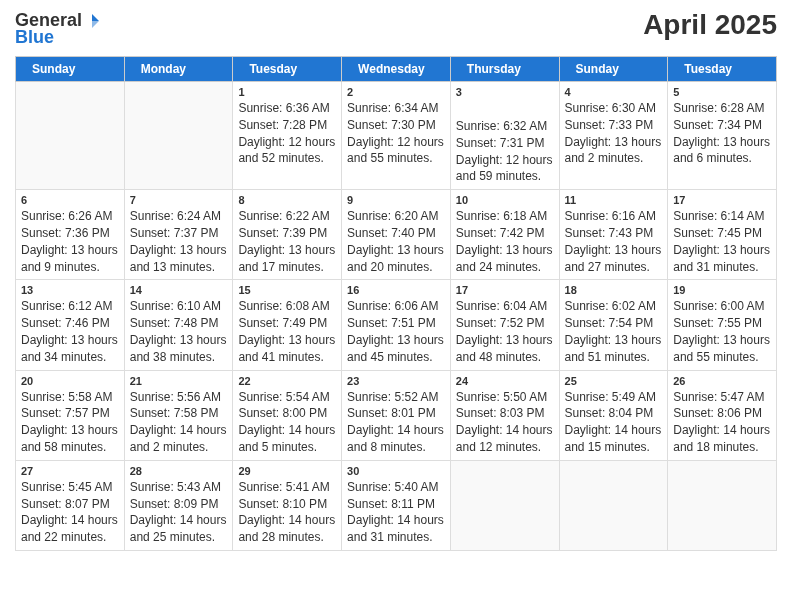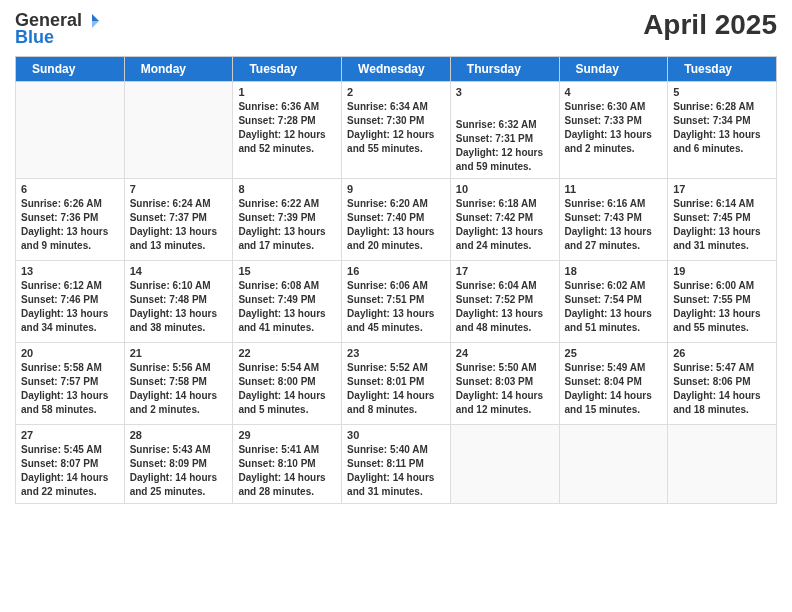--- a/index.html
+++ b/index.html
@@ -67,24 +67,23 @@
     .calendar td.empty {
       background: #f9f9f9;
     }
     .day-num {
       font-size: 11px;
       font-weight: bold;
       margin-bottom: 2px;
       display: block;
     }
     .day-info {
-      font-size: 10px;
+      font-size: 12px;
       line-height: 1.4;
       color: #333;
-      font-weight: bold;
     }
     .last-row td {
       height: 75px;
     }
   </style>
 </head>
 <body>
 
 <div class="page">
   <div class="header">

